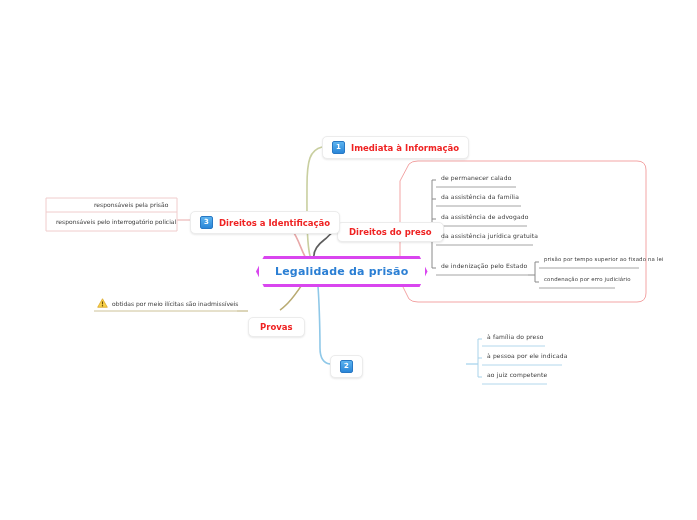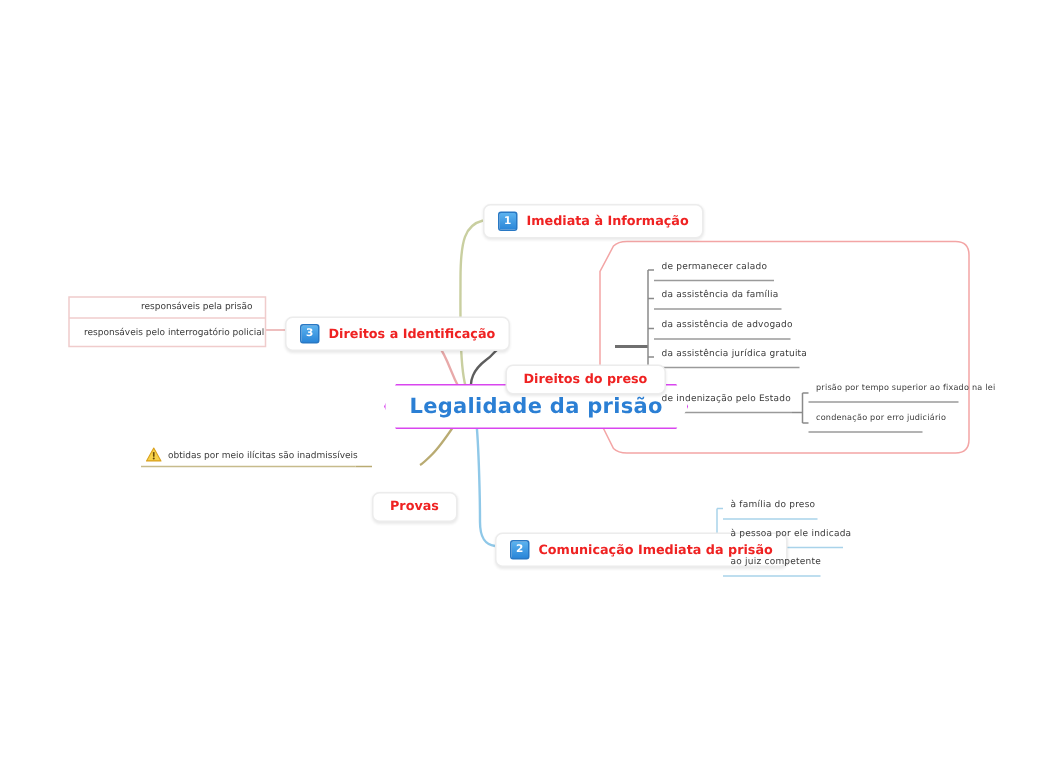--- a/index.html
+++ b/index.html
@@ -13,45 +13,45 @@
   #canvas{position:absolute;left:0;top:0;width:697px;height:520px;}
   svg.links{position:absolute;left:0;top:0;width:697px;height:520px;pointer-events:none;}
 
   
   .node{position:absolute;box-sizing:border-box;white-space:nowrap;}
 
   .root{
     left:256px;top:256px;
     padding:6px 16px 6px 16px;
     background:#ffffff;
-    border:1px solid #d946ef;
+    border:3px solid #d946ef;
     border-radius:3px;
     color:#2b7fd4;
-    font-size:14px;
+    font-size:11px;
     font-weight:bold;
     letter-spacing:.2px;
     box-shadow:0 1px 2px rgba(0,0,0,.10);
     clip-path:polygon(8px 0,calc(100% - 8px) 0,100% 50%,calc(100% - 8px) 100%,8px 100%,0 50%);
     text-align:right;
   }
 
   .main-node{
     background:#ffffff;
     border:1px solid #ececec;
     border-radius:5px;
     box-shadow:0 1px 2px rgba(0,0,0,.09);
     padding:4px 9px;
     display:flex;
     align-items:center;
     gap:6px;
     font-size:8.5px;
     font-weight:bold;
     color:#ef2222;
   }
-  .main-node.plain{padding:4px 11px;margin-top:21px;}
+  .main-node.plain{padding:4px 11px;}
 
   .badge{
     width:11px;height:11px;flex:0 0 11px;
     border-radius:2px;
     background:linear-gradient(#5cb3ef,#2a86d8);
     border:1px solid #2878c4;
     color:#fff;
     font-size:7px;
     font-weight:bold;
     line-height:11px;
@@ -165,35 +165,34 @@
   <div class="leaf sm" style="left:541px;top:276px;">condenação por erro judiciário</div>
 
   <div class="node main-node" style="left:190px;top:211px;">
     <span class="badge">3</span>
     <span>Direitos a Identificação</span>
   </div>
 
   <div class="boxleaf" style="left:90px;top:199px;">responsáveis pela prisão</div>
   <div class="boxleaf" style="left:52px;top:216px;">responsáveis pelo interrogatório policial</div>
 
-  <div class="node main-node plain" style="left:248px;top:307px;">
+  <div class="node main-node plain" style="left:248px;top:317px;">
     <span>Provas</span>
   </div>
 
   <div class="warn-row" style="left:95px;top:298px;">
     <svg class="warn-ico" viewBox="0 0 12 11">
       <path d="M6 .8 L11.3 10.2 L.7 10.2 Z" fill="#f7d24a" stroke="#d9a01c" stroke-width=".8" stroke-linejoin="round"></path>
       <rect x="5.4" y="3.6" width="1.2" height="3.6" rx=".5" fill="#6b4b06"></rect>
       <circle cx="6" cy="8.5" r=".75" fill="#6b4b06"></circle>
     </svg>
     <span>obtidas por meio ilícitas são inadmissíveis</span>
   </div>
 
   <div class="node main-node" style="left:330px;top:355px;">
     <span class="badge">2</span>
-    <span>Comunicação Imediata da prisão</span>
   </div>
 
   <div class="leaf" style="left:484px;top:333px;">à família do preso</div>
   <div class="leaf" style="left:484px;top:352px;">à pessoa por ele indicada</div>
   <div class="leaf" style="left:484px;top:371px;">ao juiz competente</div>
 
 </div>
 
 </body></html>

